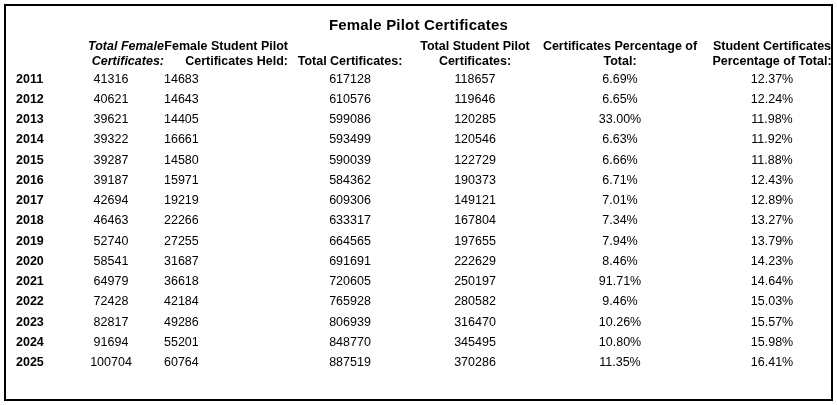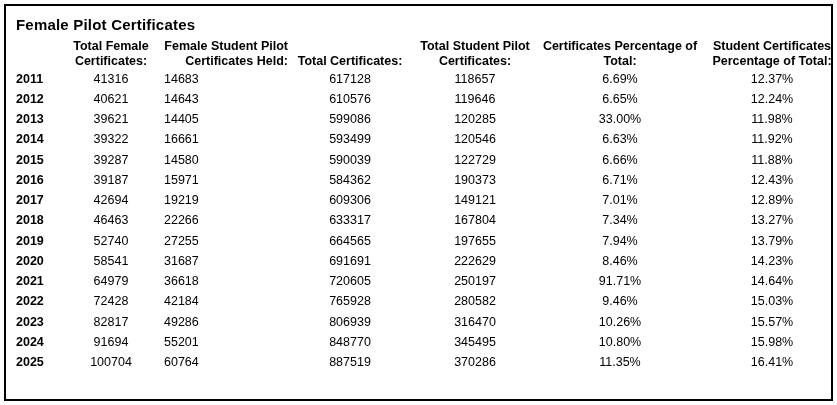--- a/index.html
+++ b/index.html
@@ -31,20 +31,21 @@
     left: 0;
     top: 0;
     width: 100%;
     height: 100%;
     padding: 8px 10px 6px 10px;
     box-sizing: border-box;
     display: flex;
     flex-direction: column;
   }
   .title {
+    text-align: center;
     font-size: 15px;
     font-weight: bold;
     letter-spacing: 0.2px;
     margin: 2px 0 6px 0;
   }
   table.grid {
     width: 100%;
     border-collapse: collapse;
     table-layout: fixed;
   }
@@ -55,21 +56,21 @@
     vertical-align: bottom;
   }
   thead th {
     font-weight: bold;
     line-height: 1.18;
     padding-bottom: 2px;
   }
   th.col-year {
     width: 42px;
   }
-  th.h-tot-fem { width: 106px; text-align: center; }
+  th.h-tot-fem { width: 106px; text-align: right; font-style: italic; }
   th.h-stu-held { width: 124px; text-align: right; padding-left: 6px; }
   th.h-tot-cert { width: 124px; text-align: center; }
   th.h-tot-stu { width: 126px; text-align: center; }
   th.h-pct { width: 164px; text-align: center; }
   th.h-stu-pct { width: 140px; text-align: center; }
 
   tbody td {
     line-height: 1.62;
     font-size: 12.5px;
   }

